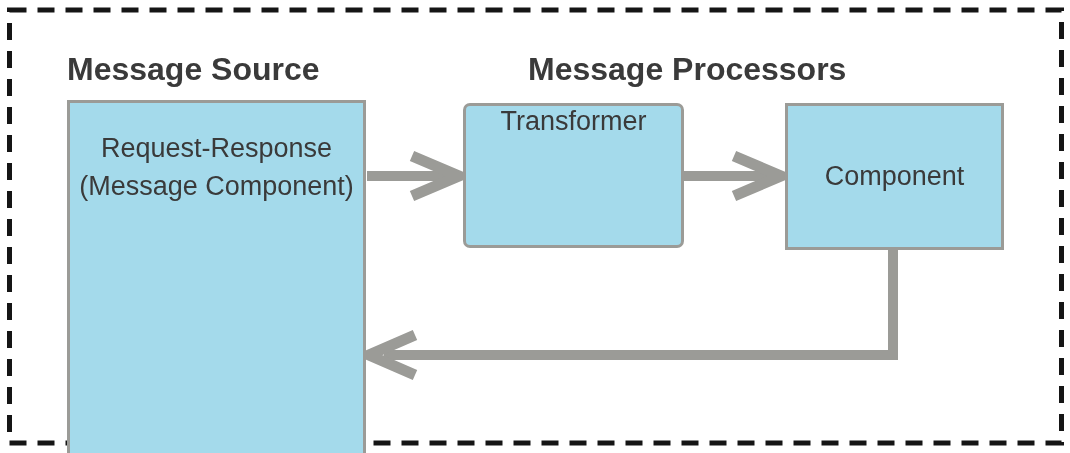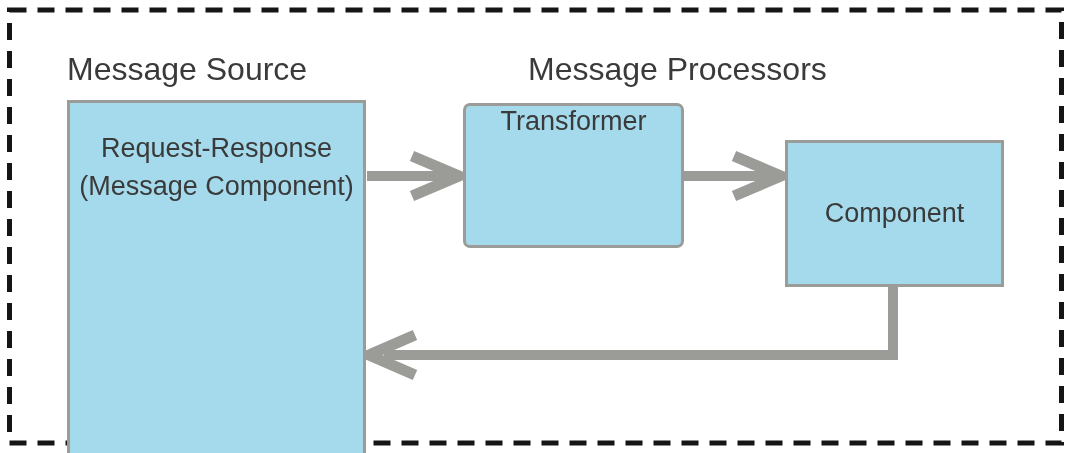--- a/index.html
+++ b/index.html
@@ -44,21 +44,21 @@
   .arrow-head {
     fill: none;
     stroke: var(--arrow);
     stroke-width: 11;
     stroke-linejoin: miter;
   }
 
   .section-title {
     position: absolute;
     font-size: 32px;
-    font-weight: normal;
+    font-weight: bold;
     color: var(--text);
     white-space: nowrap;
     line-height: 38px;
   }
   .title-source { left: 67px; top: 50px; }
   .title-processors { left: 528px; top: 50px; }
 
   .node {
     position: absolute;
     background: var(--node-fill);
@@ -74,21 +74,21 @@
     line-height: 38px;
   }
   .node-transformer {
     left: 463px; top: 103px;
     width: 221px; height: 145px;
     display: flex; align-items: flex-start; justify-content: center; border-radius: 7px;
   }
   .node-component {
     left: 785px; top: 103px;
     width: 219px; height: 147px;
-    display: flex; align-items: center; justify-content: center; margin-top: 37px;
+    display: flex; align-items: center; justify-content: center;
   }
   .node-line { display: block; white-space: nowrap; }
 </style>
 </head>
 <body>
 
 <div class="canvas">
 
   <svg class="layer" viewBox="0 0 1070 453">
     <rect class="frame-rect" x="9.5" y="10" width="1052" height="433"></rect>

